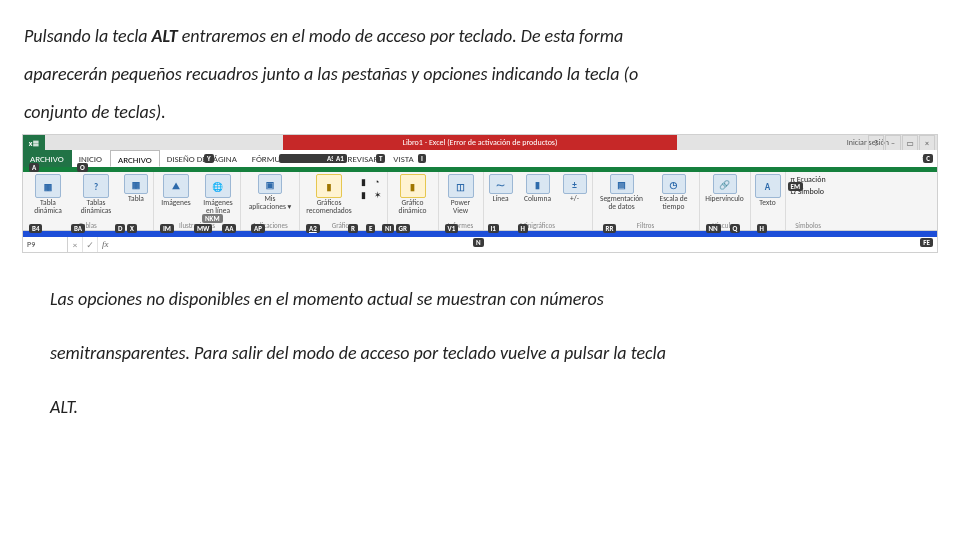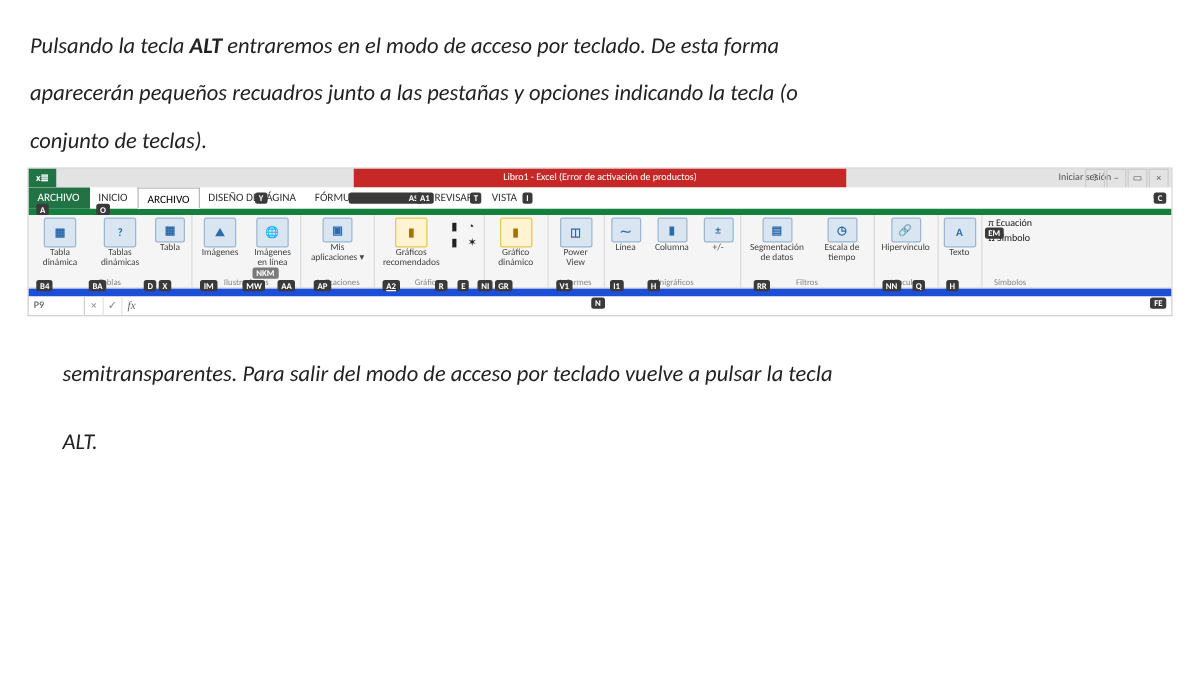--- a/index.html
+++ b/index.html
@@ -407,15 +407,16 @@
       <span>✓</span>
     </div>
     <div class="xl-fx">fx</div>
     <div class="keytip" style="left:450px;top:1px;">N</div>
     <div class="keytip" style="right:4px;top:1px;">FE</div>
   </div>
 
 </div>
 
 <div class="prose-bottom">
+  <p>Las opciones no disponibles en el momento actual se muestran con números</p>
   <p>semitransparentes. Para salir del modo de acceso por teclado vuelve a pulsar la tecla</p>
   <p>ALT.</p>
 </div>
 
 </body></html>

